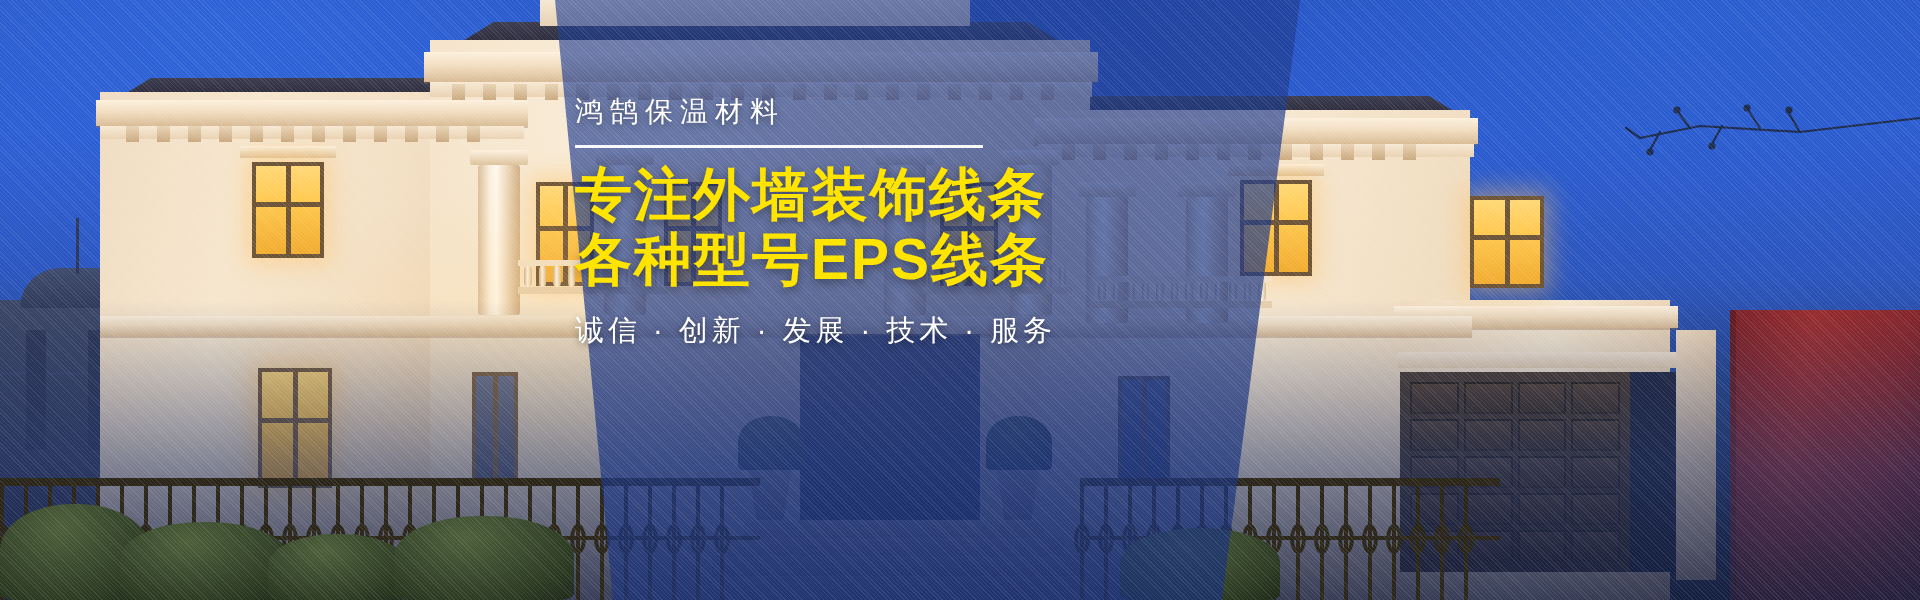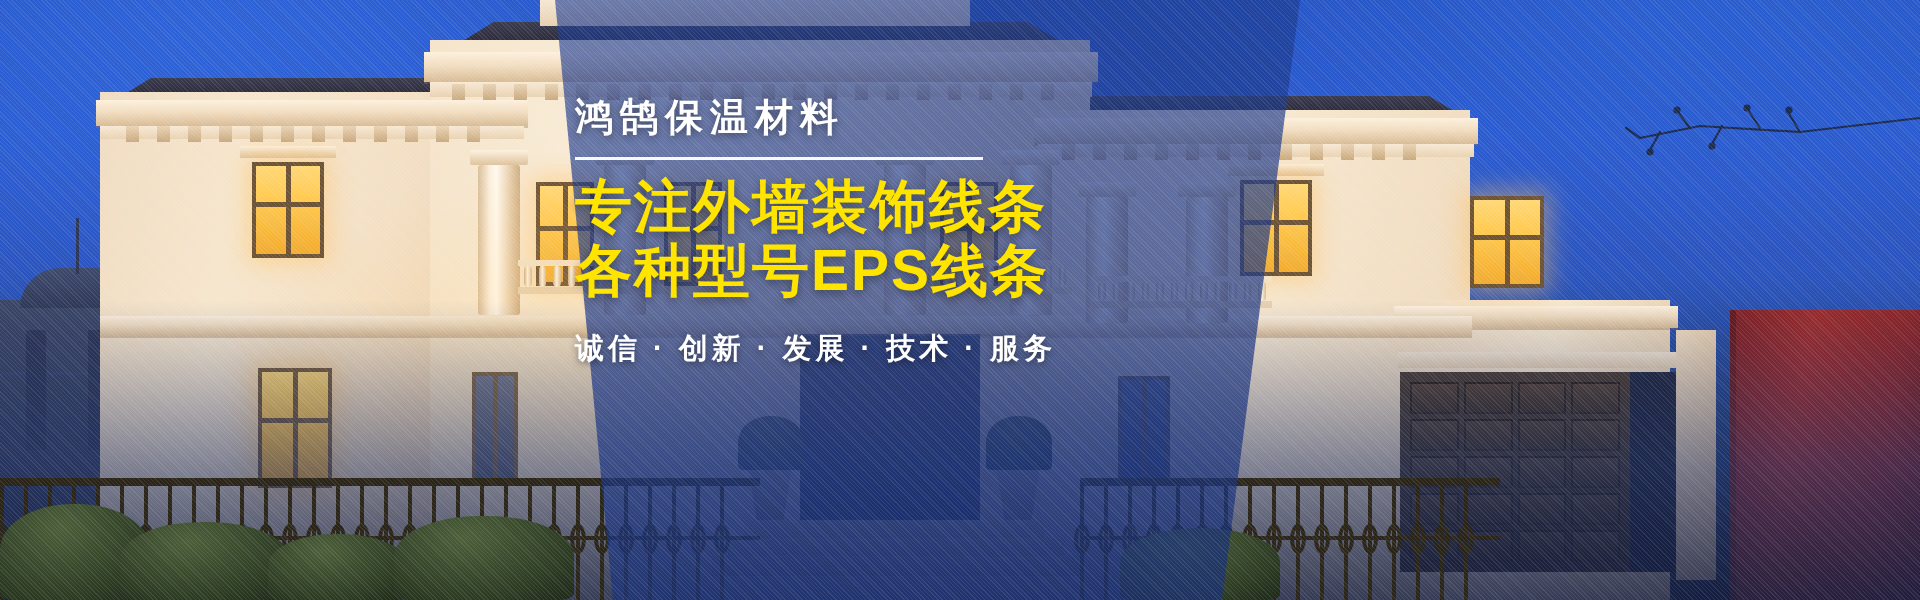--- a/index.html
+++ b/index.html
@@ -125,27 +125,27 @@
   .overlay-sheen{position:absolute;left:0;top:0;width:1920px;height:600px;
     clip-path:polygon(555px 0, 1300px 0, 1222px 600px, 613px 600px);
     background:linear-gradient(100deg,rgba(255,255,255,.10) 0%,rgba(255,255,255,0) 28%);}
 
   
   .halftone{position:absolute;inset:0;pointer-events:none;opacity:.17;
     background-image:repeating-linear-gradient(45deg,rgba(255,255,255,.55) 0 1px,rgba(0,0,0,0) 1px 3px);}
 
   
   .textblock{position:absolute;left:575px;top:96px;width:640px;color:#fff;}
-  .brand{font-size:38px;letter-spacing:7px;font-weight:700;line-height:1.15;
+  .brand{font-size:28px;letter-spacing:7px;font-weight:400;line-height:1.15;
     text-shadow:0 2px 8px rgba(0,0,0,.45);}
   .rule{margin:17px 0 14px 0;height:3px;width:408px;background:#ffffff;opacity:.95;}
   .headline{font-size:57px;font-weight:bold;color:#ffe400;letter-spacing:2px;
     line-height:1.13;text-shadow:0 3px 10px rgba(0,0,0,.40);white-space:nowrap;}
-  .tagline{margin-top:26px;font-size:29px;letter-spacing:4px;color:#ffffff;
-    text-shadow:0 2px 7px rgba(0,0,0,.45);white-space:nowrap;font-weight:bold;}
+  .tagline{margin-top:20px;font-size:29px;letter-spacing:4px;color:#ffffff;
+    text-shadow:0 2px 7px rgba(0,0,0,.45);white-space:nowrap;}
 </style>
 </head>
 <body>
 
 <div id="banner">
 
   <div class="sky"></div>
 
   <svg width="1920" height="600" style="position:absolute;inset:0">
     <g class="branch" stroke-width="2.2">

